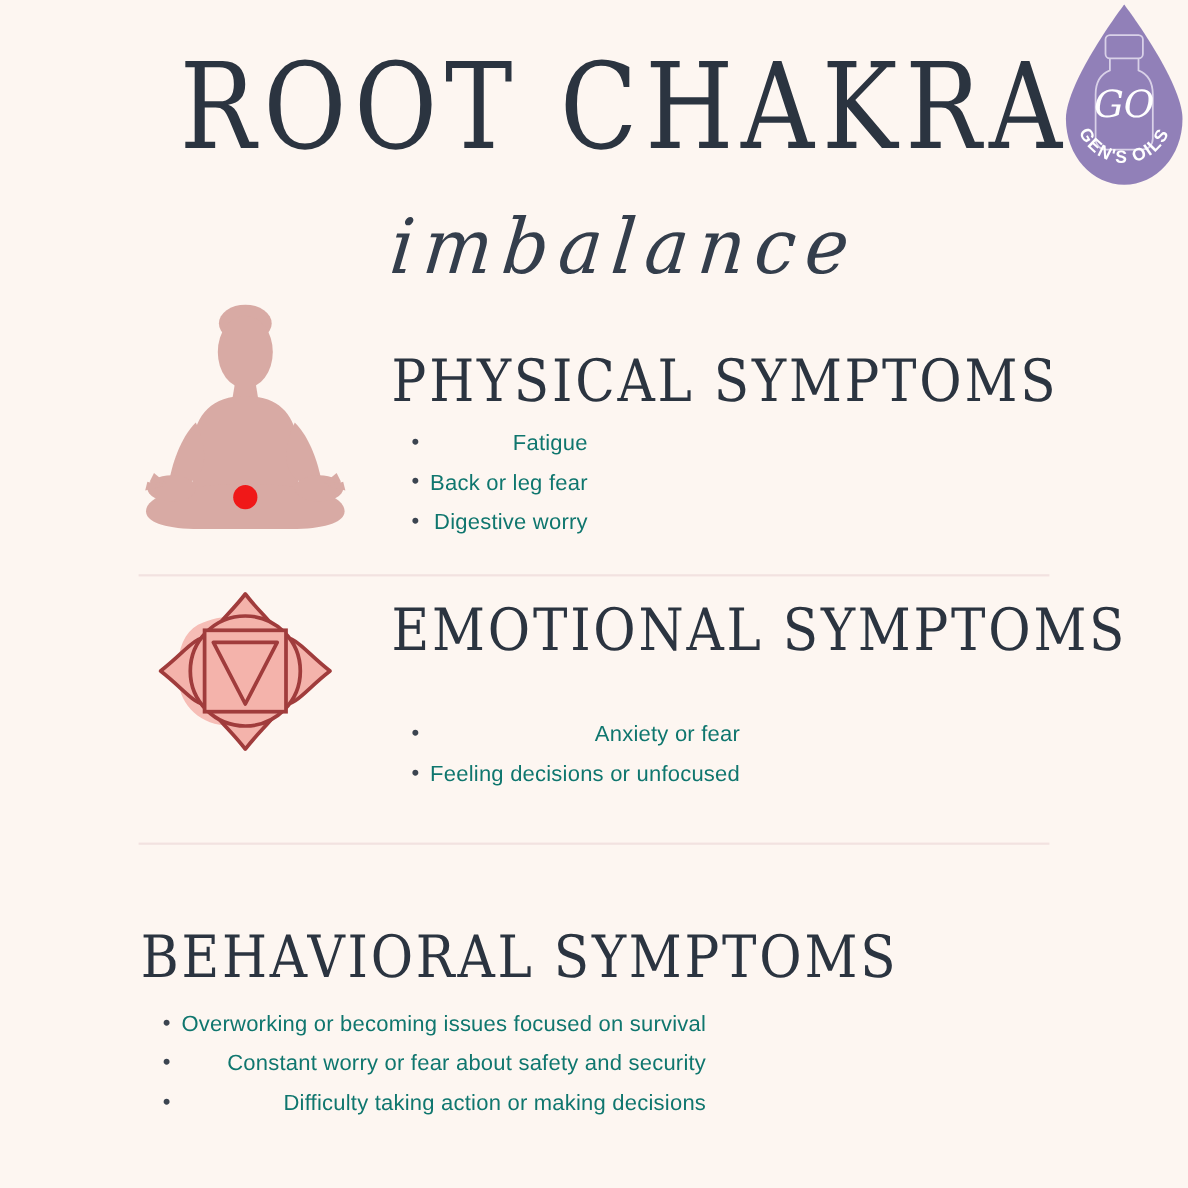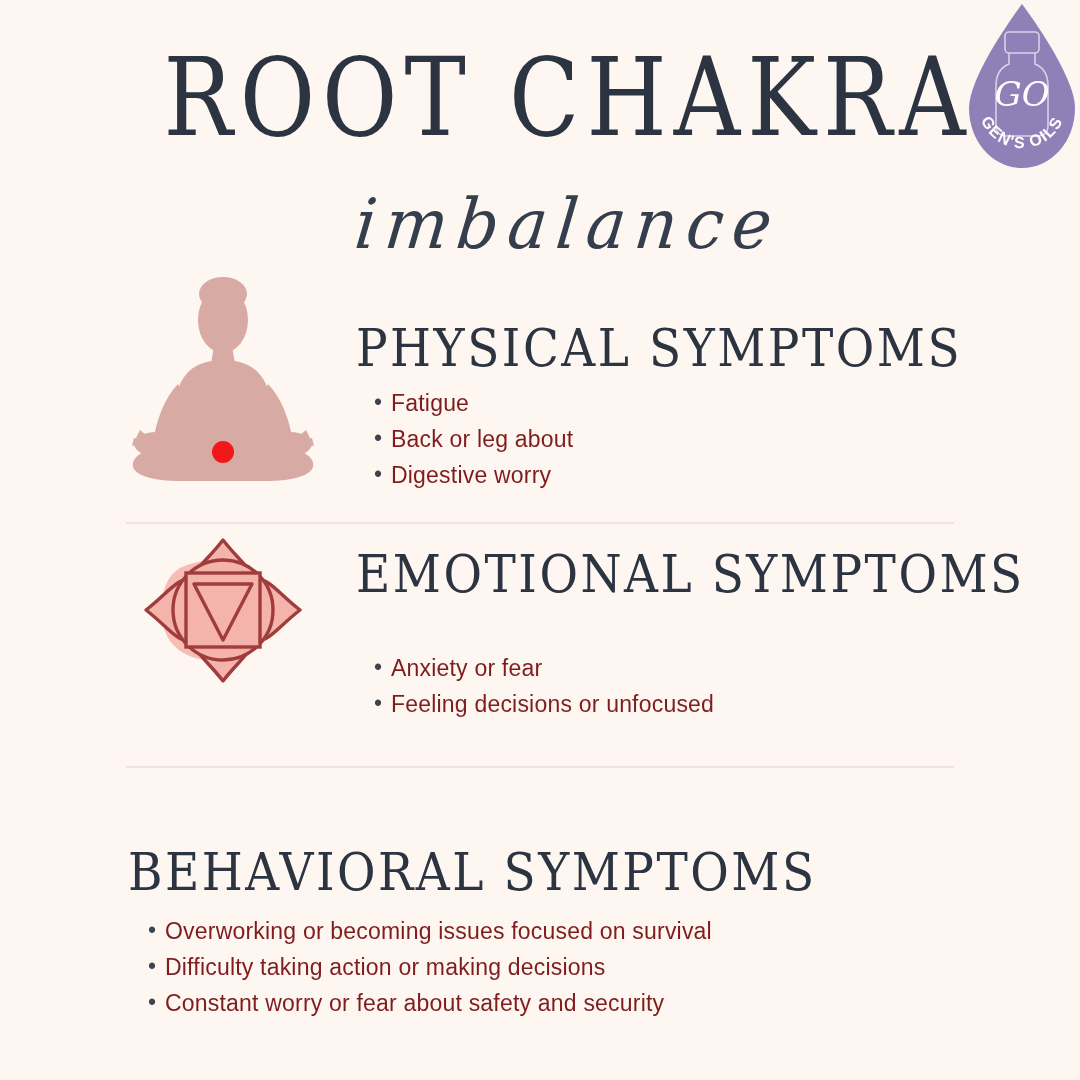--- a/index.html
+++ b/index.html
@@ -98,24 +98,25 @@
     white-space: nowrap;
   }
   .sec-physical .heading  { position: absolute; left: 356px; top: 44px; }
   .sec-emotional .heading { position: absolute; left: 356px; top: 18px; }
   .sec-behavior .heading  { position: absolute; left: 128px; top: 14px; }
 
   .bullets {
     list-style: none;
     margin: 0;
     padding: 0;
-    font-size: 23px;
+    font-size: 20px;
     line-height: 27px;
-    color: #7f1d1d;
+    color: #0f766e;
     letter-spacing: 0.2px;
+    text-align: right;
   }
   .bullets li {
     position: relative;
     padding-left: 17px;
     margin-bottom: 9px;
     white-space: nowrap;
   }
   .bullets li:before {
     content: "\2022";
     position: absolute;
@@ -181,21 +182,21 @@
         <path d="M22 158 L34 168 L18 166 Z"></path>
         <path d="M194 166 L180 170 L196 174 Z"></path>
         <path d="M188 158 L176 168 L192 166 Z"></path>
       </g>
       <circle cx="105" cy="180" r="11" fill="#f01818"></circle>
     </svg>
   </div>
   <div class="heading">PHYSICAL SYMPTOMS</div>
   <ul class="bullets">
     <li>Fatigue</li>
-    <li>Back or leg about</li>
+    <li>Back or leg fear</li>
     <li>Digestive worry</li>
   </ul>
 </div>
 
 <div class="divider divider-1"></div>
 
 <div class="section sec-emotional">
   <div class="art art-chakra">
     <svg viewBox="0 0 190 165" width="190" height="165">
       <path d="M52 40 C86 24 120 34 132 58 C146 86 126 122 96 130
@@ -221,16 +222,16 @@
     <li>Feeling decisions or unfocused</li>
   </ul>
 </div>
 
 <div class="divider divider-2"></div>
 
 <div class="section sec-behavior">
   <div class="heading">BEHAVIORAL SYMPTOMS</div>
   <ul class="bullets">
     <li>Overworking or becoming issues focused on survival</li>
+    <li>Constant worry or fear about safety and security</li>
     <li>Difficulty taking action or making decisions</li>
-    <li>Constant worry or fear about safety and security</li>
   </ul>
 </div>
 
 </body></html>

